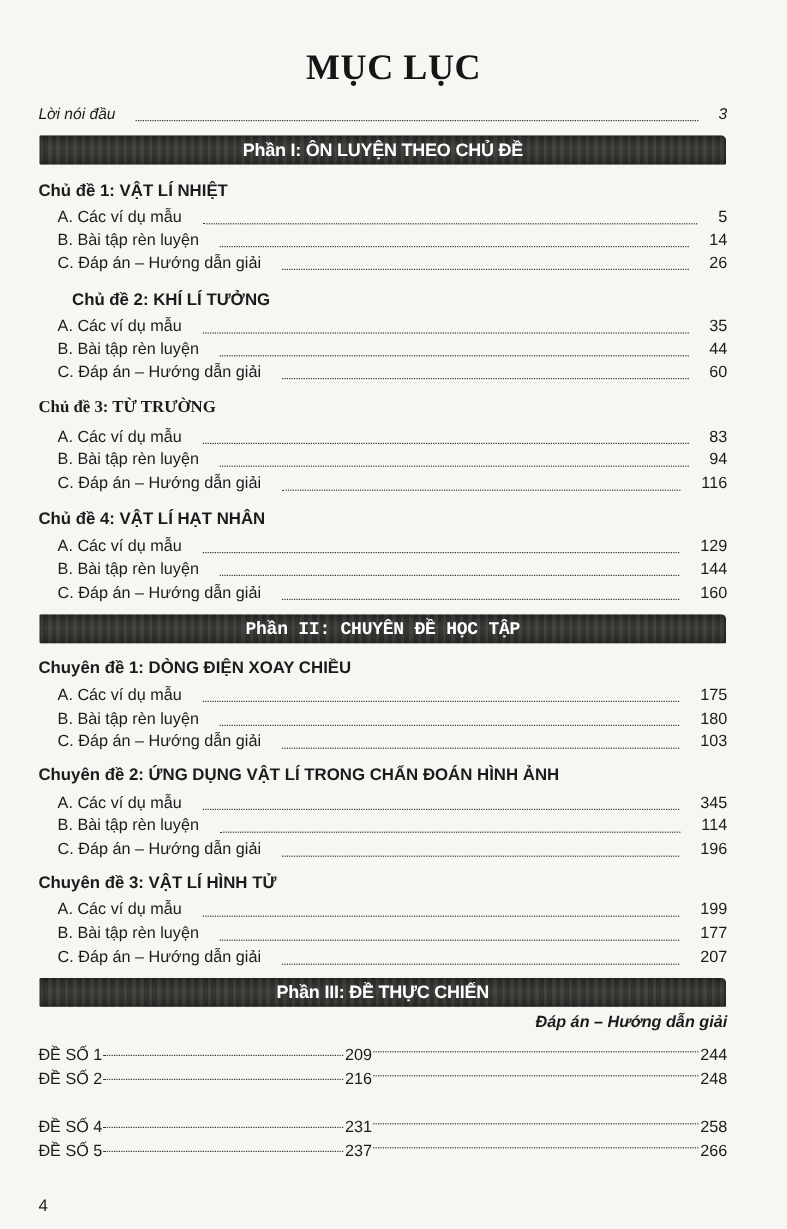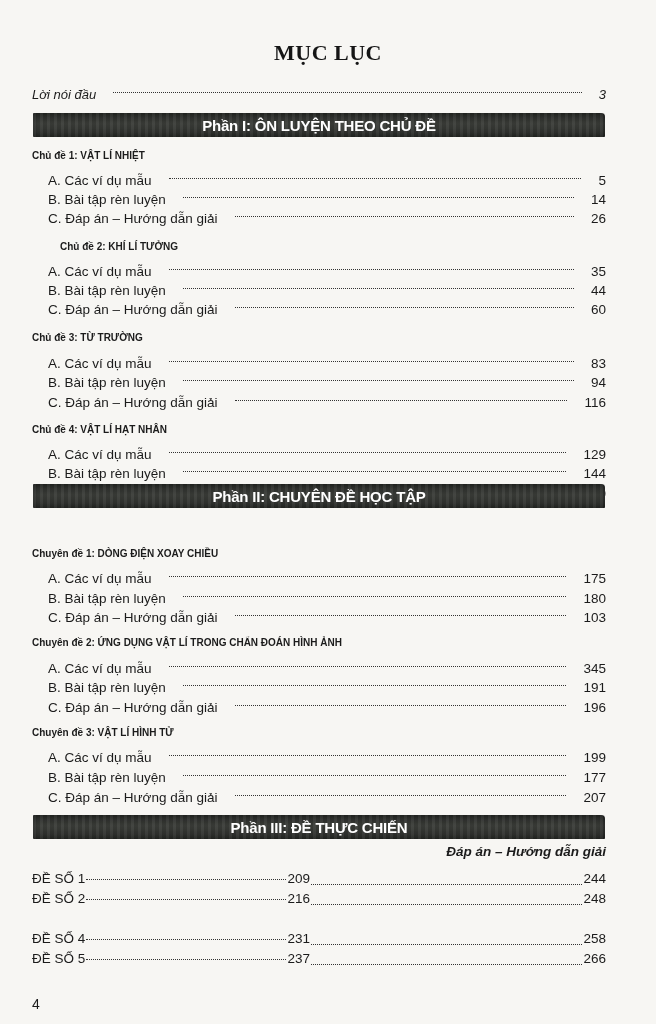--- a/index.html
+++ b/index.html
@@ -7,55 +7,55 @@
       width: 656px; height: 1024px; overflow: hidden;
       background: #f7f6f3;
       font-family: "Liberation Sans", "DejaVu Sans", sans-serif;
       color: #1b1b1b;
       position: relative;
     }
     .page { position: absolute; left: 0; top: 0; width: 656px; height: 1024px; }
     .title {
       position: absolute; top: 40px; left: 0; width: 656px; text-align: center;
       font-family: "Liberation Serif", "DejaVu Serif", serif;
-      font-size: 22px; font-weight: bold; letter-spacing: 0.5px; color: #151515;
+      font-size: 30px; font-weight: bold; letter-spacing: 0.5px; color: #151515;
     }
     .row {
-      position: absolute; display: flex; align-items: center;
+      position: absolute; display: flex; align-items: flex-end;
       font-size: 13.5px; line-height: 18px; white-space: nowrap; gap: 16px;
     }
     .row .lbl { flex: 0 0 auto; }
     .row .dots {
       flex: 1 1 auto; overflow: hidden; margin: 0 1px;
       border-bottom: 1.6px dotted #333; height: 0; transform: translateY(-3px);
     }
     .row .pg { flex: 0 0 auto; }
     .preface { left: 32px; width: 574px; top: 86px; font-style: italic; font-size: 13px; }
     .sub { left: 48px; width: 558px; }
     .heading {
-      position: absolute; left: 32px; font-size: 10px; font-weight: bold; white-space: nowrap;
+      position: absolute; left: 32px; font-size: 14px; font-weight: bold; white-space: nowrap;
     }
     .banner {
       position: absolute; left: 33px; width: 572px; height: 24px;
       background: linear-gradient(180deg, #2b2d2a 0%, #3a3c38 45%, #2c2e2b 100%);
       color: #ffffff; font-weight: bold; font-size: 15px; text-align: center;
       line-height: 25px; letter-spacing: -0.2px;
       border-radius: 1px 4px 1px 1px;
       box-shadow: inset 0 0 6px rgba(0,0,0,0.5);
     }
     .banner::before {
       content: ""; position: absolute; inset: 0;
       background: repeating-linear-gradient(90deg, rgba(255,255,255,0.05) 0 3px, rgba(0,0,0,0.06) 3px 7px);
     }
     .banner span { position: relative; }
     .ans-caption {
       position: absolute; top: 844px; right: 50px;
       font-size: 13.5px; font-weight: bold; font-style: italic;
     }
-    .de-row { position: absolute; left: 32px; width: 574px; display: flex; align-items: flex-end; font-size: 13.5px; line-height: 18px; white-space: nowrap; }
+    .de-row { position: absolute; left: 32px; width: 574px; display: flex; align-items: center; font-size: 13.5px; line-height: 18px; white-space: nowrap; }
     .de-row .dots { flex: 1 1 auto; border-bottom: 1.6px dotted #333; height: 0; transform: translateY(-3px); margin: 0 1px; }
     .de-row .d1 { flex: 0 0 auto; }
     .de-row .first { display: flex; align-items: baseline; width: 278px; flex: 0 0 278px; }
     .page-num { position: absolute; left: 32px; top: 996px; font-size: 14px; }
   </style>
 </head>
 <body>
 
 <div class="page">
 
@@ -104,21 +104,21 @@
       <span class="lbl">B. Bài tập rèn luyện</span>
       <span class="dots"></span>
       <span class="pg">44</span>
     </div>
   <div class="row sub" style="top:301px;">
       <span class="lbl">C. Đáp án – Hướng dẫn giải</span>
       <span class="dots"></span>
       <span class="pg">60</span>
     </div>
 
-  <div class="heading" style="top:332px;">
+  <div class="heading" style="top:332px;font-family:Liberation Serif, serif;">
     <span>Chủ đề 3:</span>
     <span>TỪ TRƯỜNG</span>
   </div>
   <div class="row sub" style="top:355px;">
       <span class="lbl">A. Các ví dụ mẫu</span>
       <span class="dots"></span>
       <span class="pg">83</span>
     </div>
   <div class="row sub" style="top:374px;">
       <span class="lbl">B. Bài tập rèn luyện</span>
@@ -144,21 +144,21 @@
       <span class="lbl">B. Bài tập rèn luyện</span>
       <span class="dots"></span>
       <span class="pg">144</span>
     </div>
   <div class="row sub" style="top:485px;">
       <span class="lbl">C. Đáp án – Hướng dẫn giải</span>
       <span class="dots"></span>
       <span class="pg">160</span>
     </div>
 
-  <div class="banner" style="top:484px;">
+  <div class="banner" style="top:512px;font-family:Liberation Mono, monospace;">
     <span>Phần II: CHUYÊN ĐỀ HỌC TẬP</span>
   </div>
 
   <div class="heading" style="top:548px;">
     <span>Chuyên đề 1:</span>
     <span>DÒNG ĐIỆN XOAY CHIỀU</span>
   </div>
   <div class="row sub" style="top:570px;">
       <span class="lbl">A. Các ví dụ mẫu</span>
       <span class="dots"></span>
@@ -180,21 +180,21 @@
     <span>ỨNG DỤNG VẬT LÍ TRONG CHẨN ĐOÁN HÌNH ẢNH</span>
   </div>
   <div class="row sub" style="top:660px;">
       <span class="lbl">A. Các ví dụ mẫu</span>
       <span class="dots"></span>
       <span class="pg">345</span>
     </div>
   <div class="row sub" style="top:679px;">
       <span class="lbl">B. Bài tập rèn luyện</span>
       <span class="dots"></span>
-      <span class="pg">191</span>
+      <span class="pg">114</span>
     </div>
   <div class="row sub" style="top:699px;">
       <span class="lbl">C. Đáp án – Hướng dẫn giải</span>
       <span class="dots"></span>
       <span class="pg">196</span>
     </div>
 
   <div class="heading" style="top:727px;">
     <span>Chuyên đề 3:</span>
     <span>VẬT LÍ HÌNH TỬ</span>

